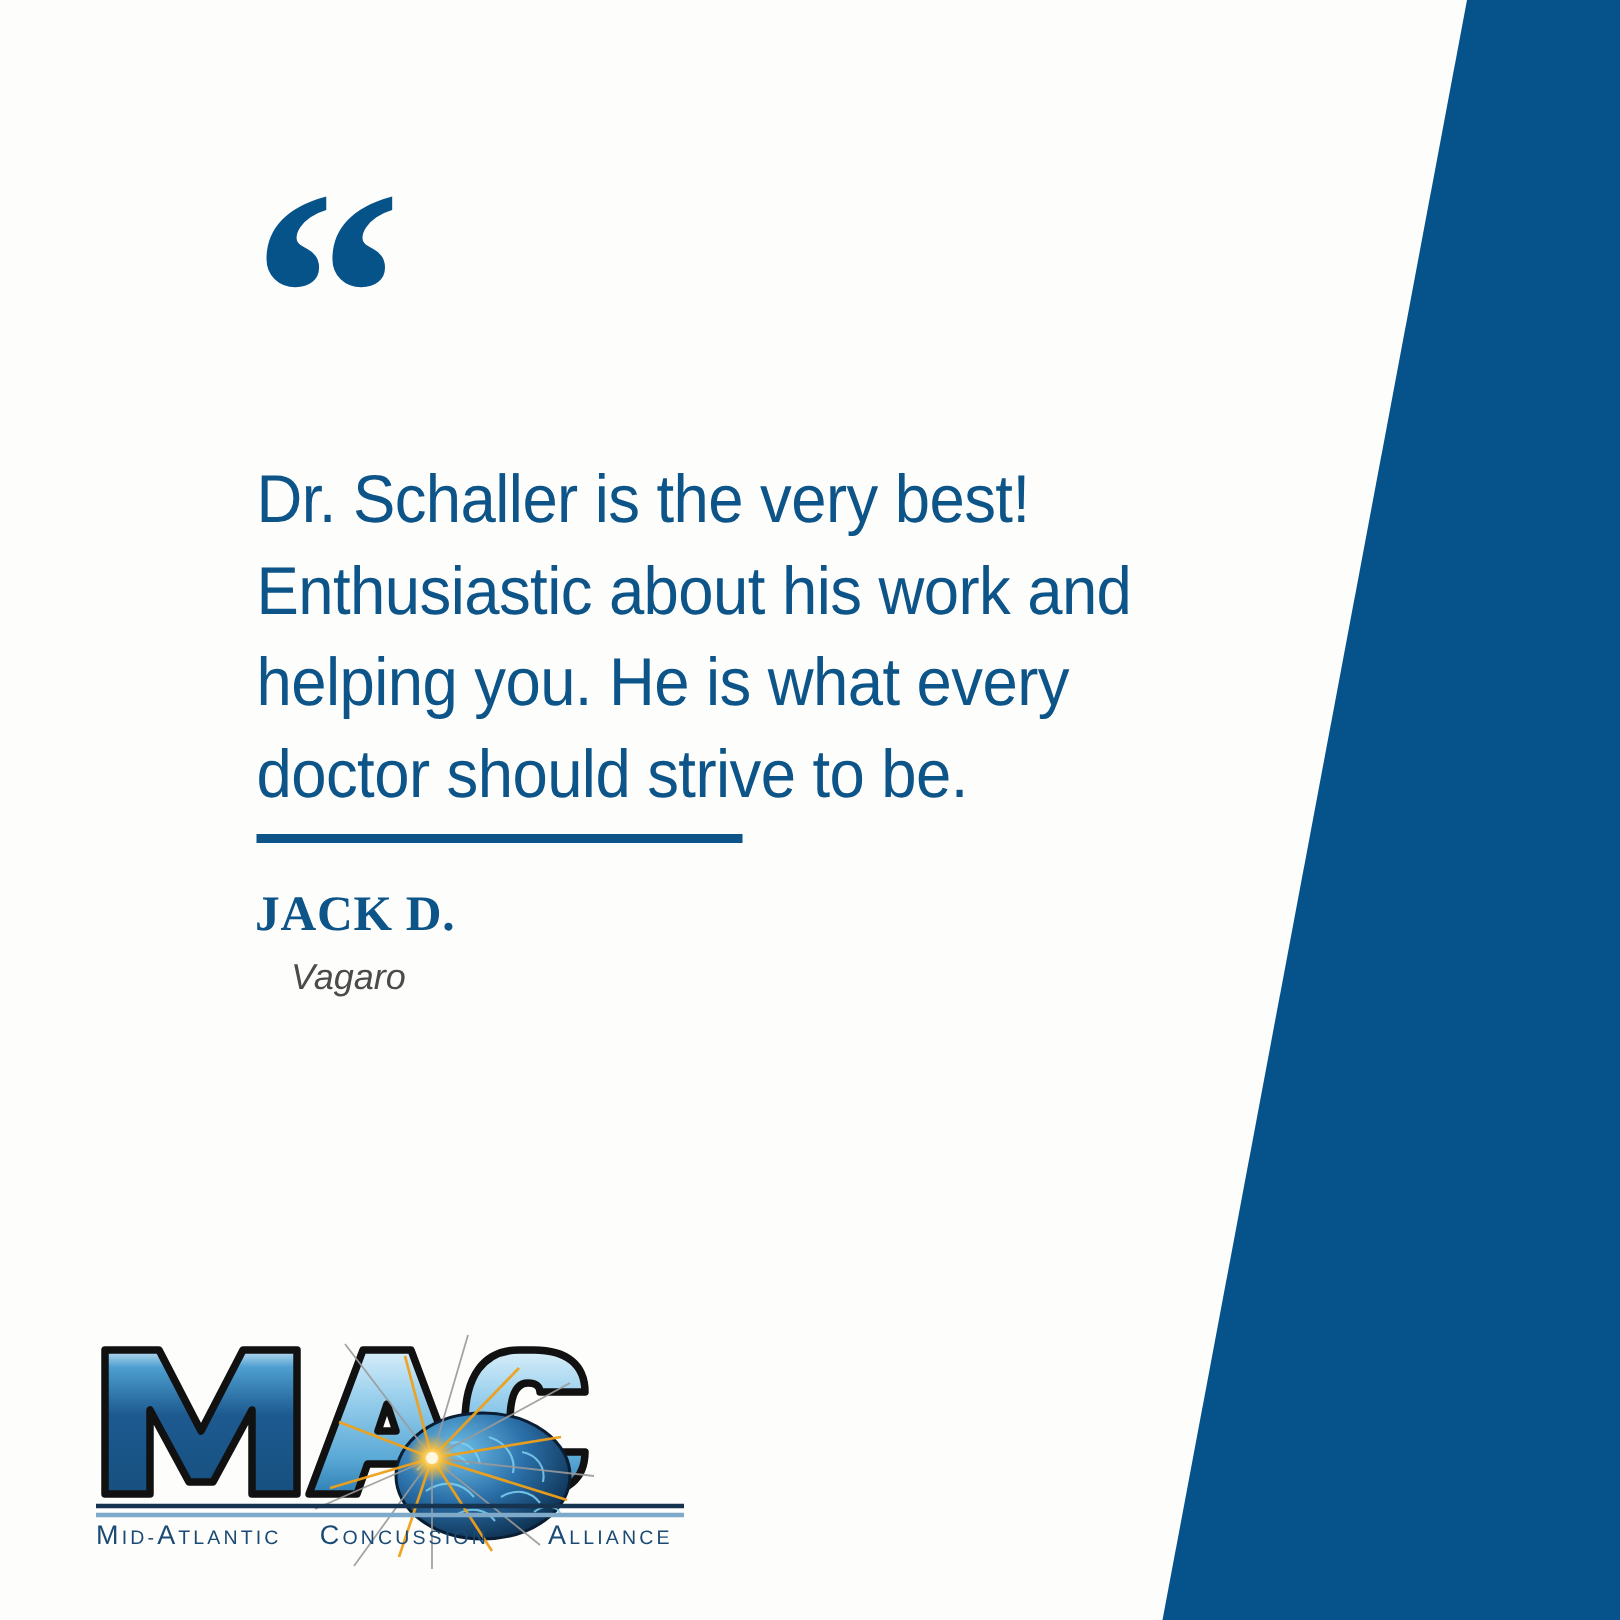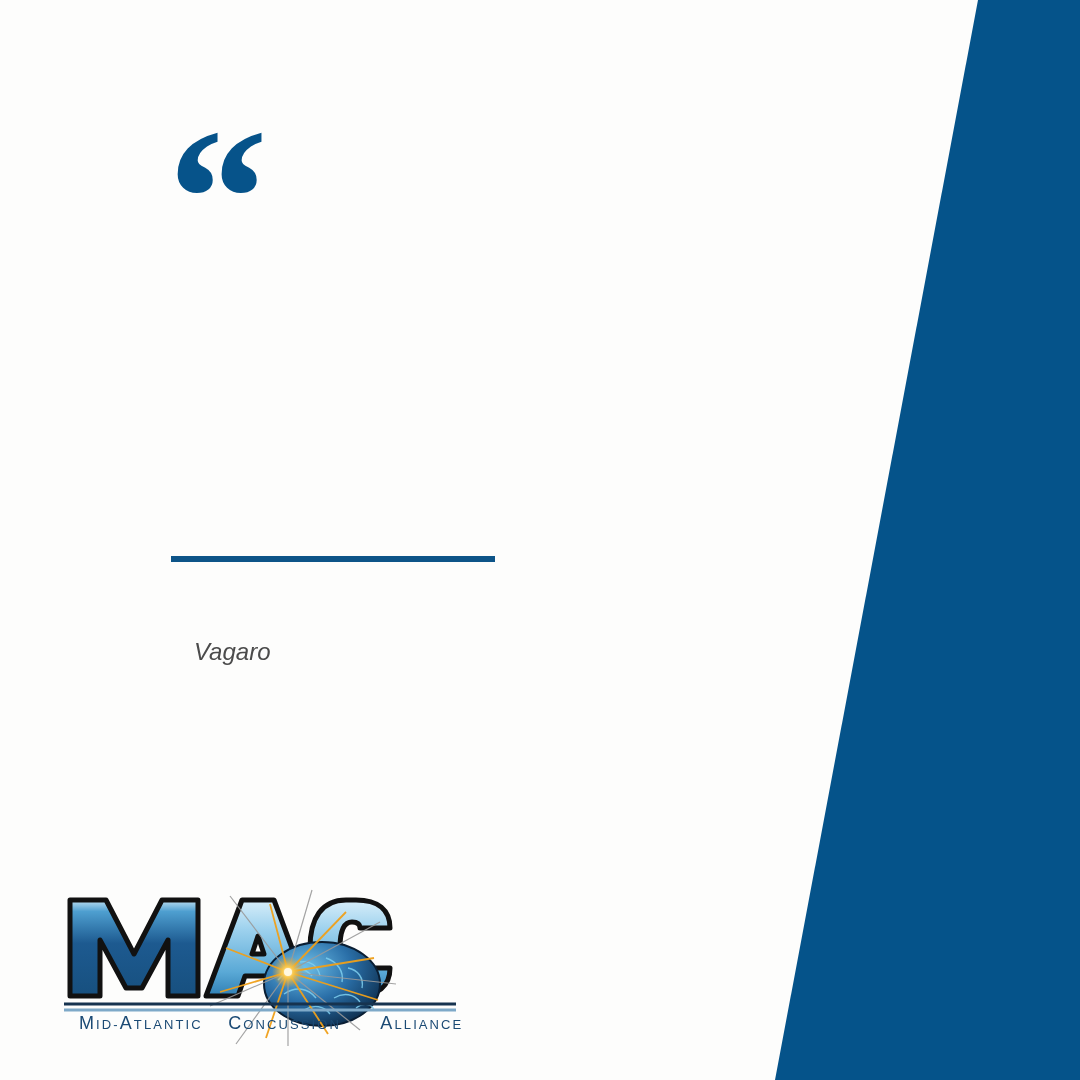--- a/index.html
+++ b/index.html
@@ -105,23 +105,30 @@
 <body>
 
 <div class="canvas">
 
   <svg class="diagonal-panel" viewBox="0 0 1080 1080" width="1080" height="1080" aria-hidden="true">
     <polygon points="978,0 1080,0 1080,1080 775,1080" fill="#05538a"></polygon>
   </svg>
 
   <div class="quote-mark">“</div>
 
+  <div class="quote-body">
+    <div class="quote-line">Dr. Schaller is the very best!</div>
+    <div class="quote-line">Enthusiastic about his work and</div>
+    <div class="quote-line">helping you. He is what every</div>
+    <div class="quote-line">doctor should strive to be.</div>
+  </div>
 
   <div class="divider"></div>
 
+  <div class="attrib-name">JACK D.</div>
   <div class="attrib-source">Vagaro</div>
 
   <div class="logo">
     <svg viewBox="0 0 400 160" width="400" height="160" aria-hidden="true">
       <defs>
         <linearGradient id="gradM" x1="0" y1="0" x2="0" y2="1">
           <stop offset="0" stop-color="#bfe0f2"></stop>
           <stop offset="0.12" stop-color="#4e9fd0"></stop>
           <stop offset="0.45" stop-color="#1d5a90"></stop>
           <stop offset="1" stop-color="#17507f"></stop>
@@ -195,21 +202,21 @@
         <circle cx="228" cy="84" r="16" fill="url(#gradSpark)"></circle>
         <circle cx="228" cy="84" r="4" fill="#fff8e0"></circle>
       </g>
 
       <line x1="4" y1="116" x2="396" y2="116" stroke="#16334f" stroke-width="3"></line>
       <line x1="4" y1="122" x2="396" y2="122" stroke="#7ea9c8" stroke-width="3"></line>
     </svg>
 
     <div style="position:absolute; left:4px; top:125px; width:400px;
                 font-family:'Liberation Sans', sans-serif; color:#1b4a74;
-                font-size:13px; letter-spacing:2.1px; white-space:nowrap;margin-left:15px;">
+                font-size:13px; letter-spacing:2.1px; white-space:nowrap;">
       <span><span style="font-size:18px;">M</span><span>ID-</span><span style="font-size:18px;">A</span><span>TLANTIC</span></span>
       <span style="display:inline-block;width:14px;"></span>
       <span><span style="font-size:18px;">C</span><span>ONCUSSION</span></span>
       <span style="display:inline-block;width:28px;"></span>
       <span><span style="font-size:18px;">A</span><span>LLIANCE</span></span>
     </div>
   </div>
 
 </div>
 

